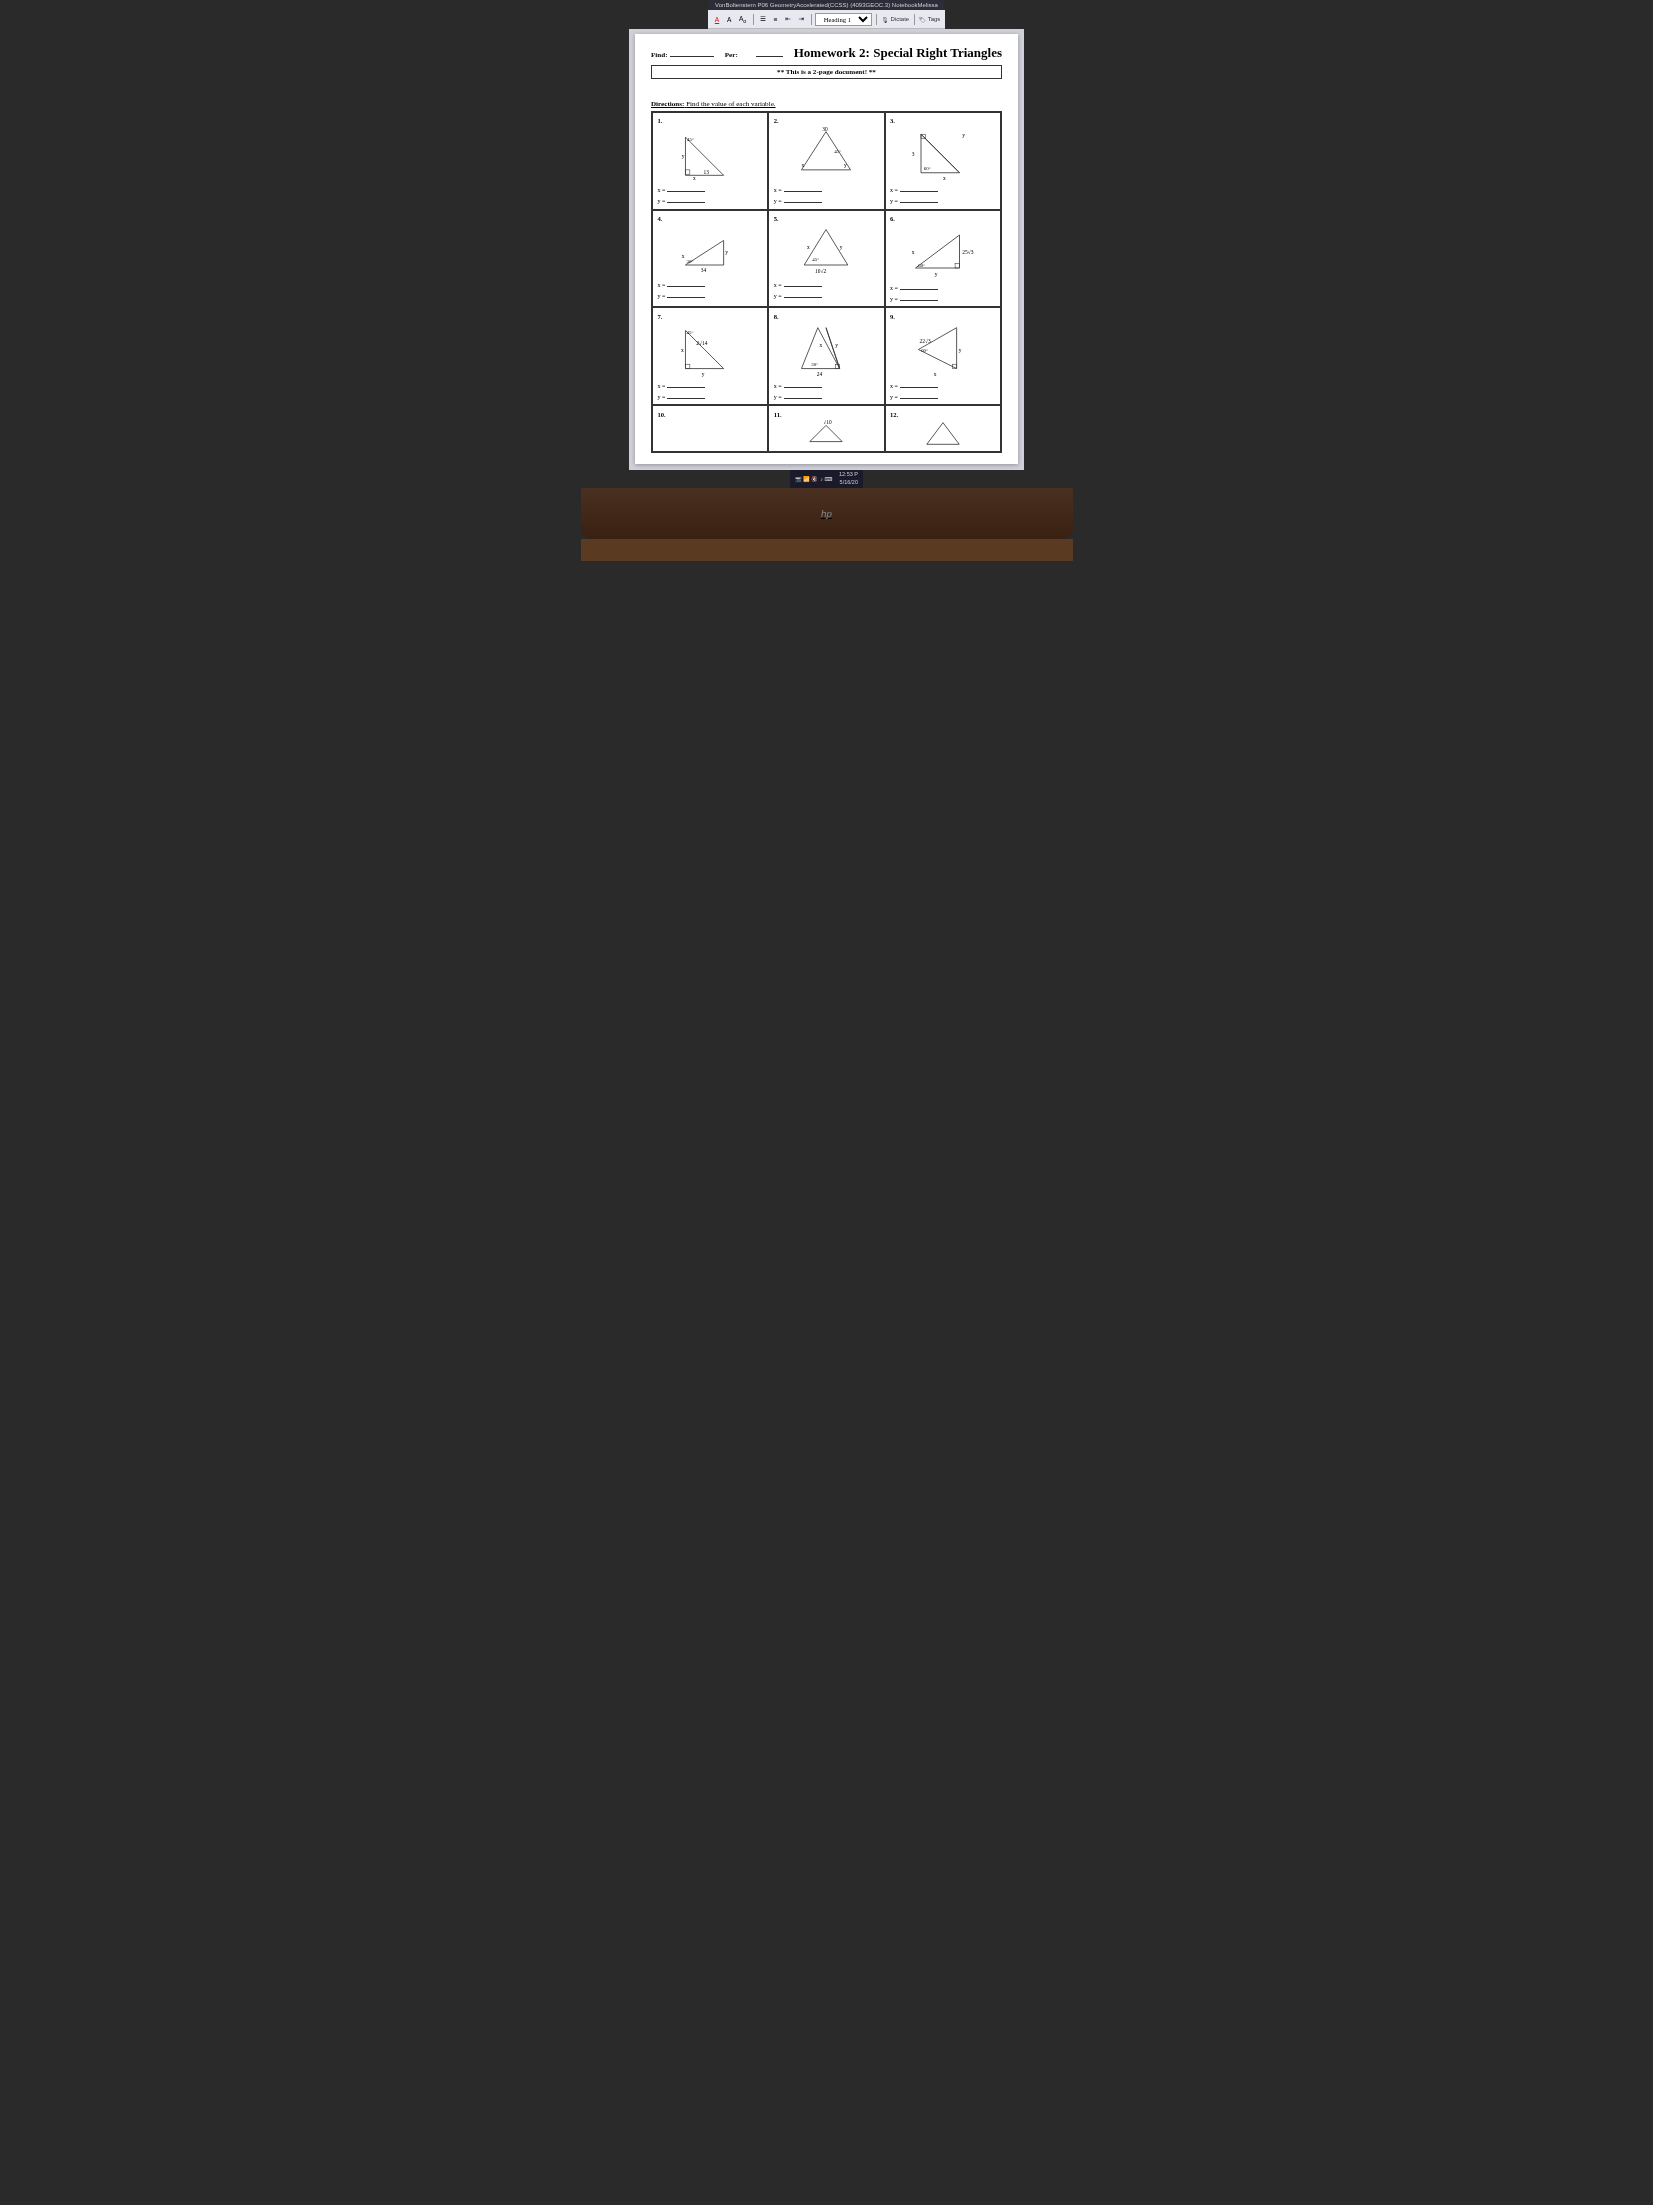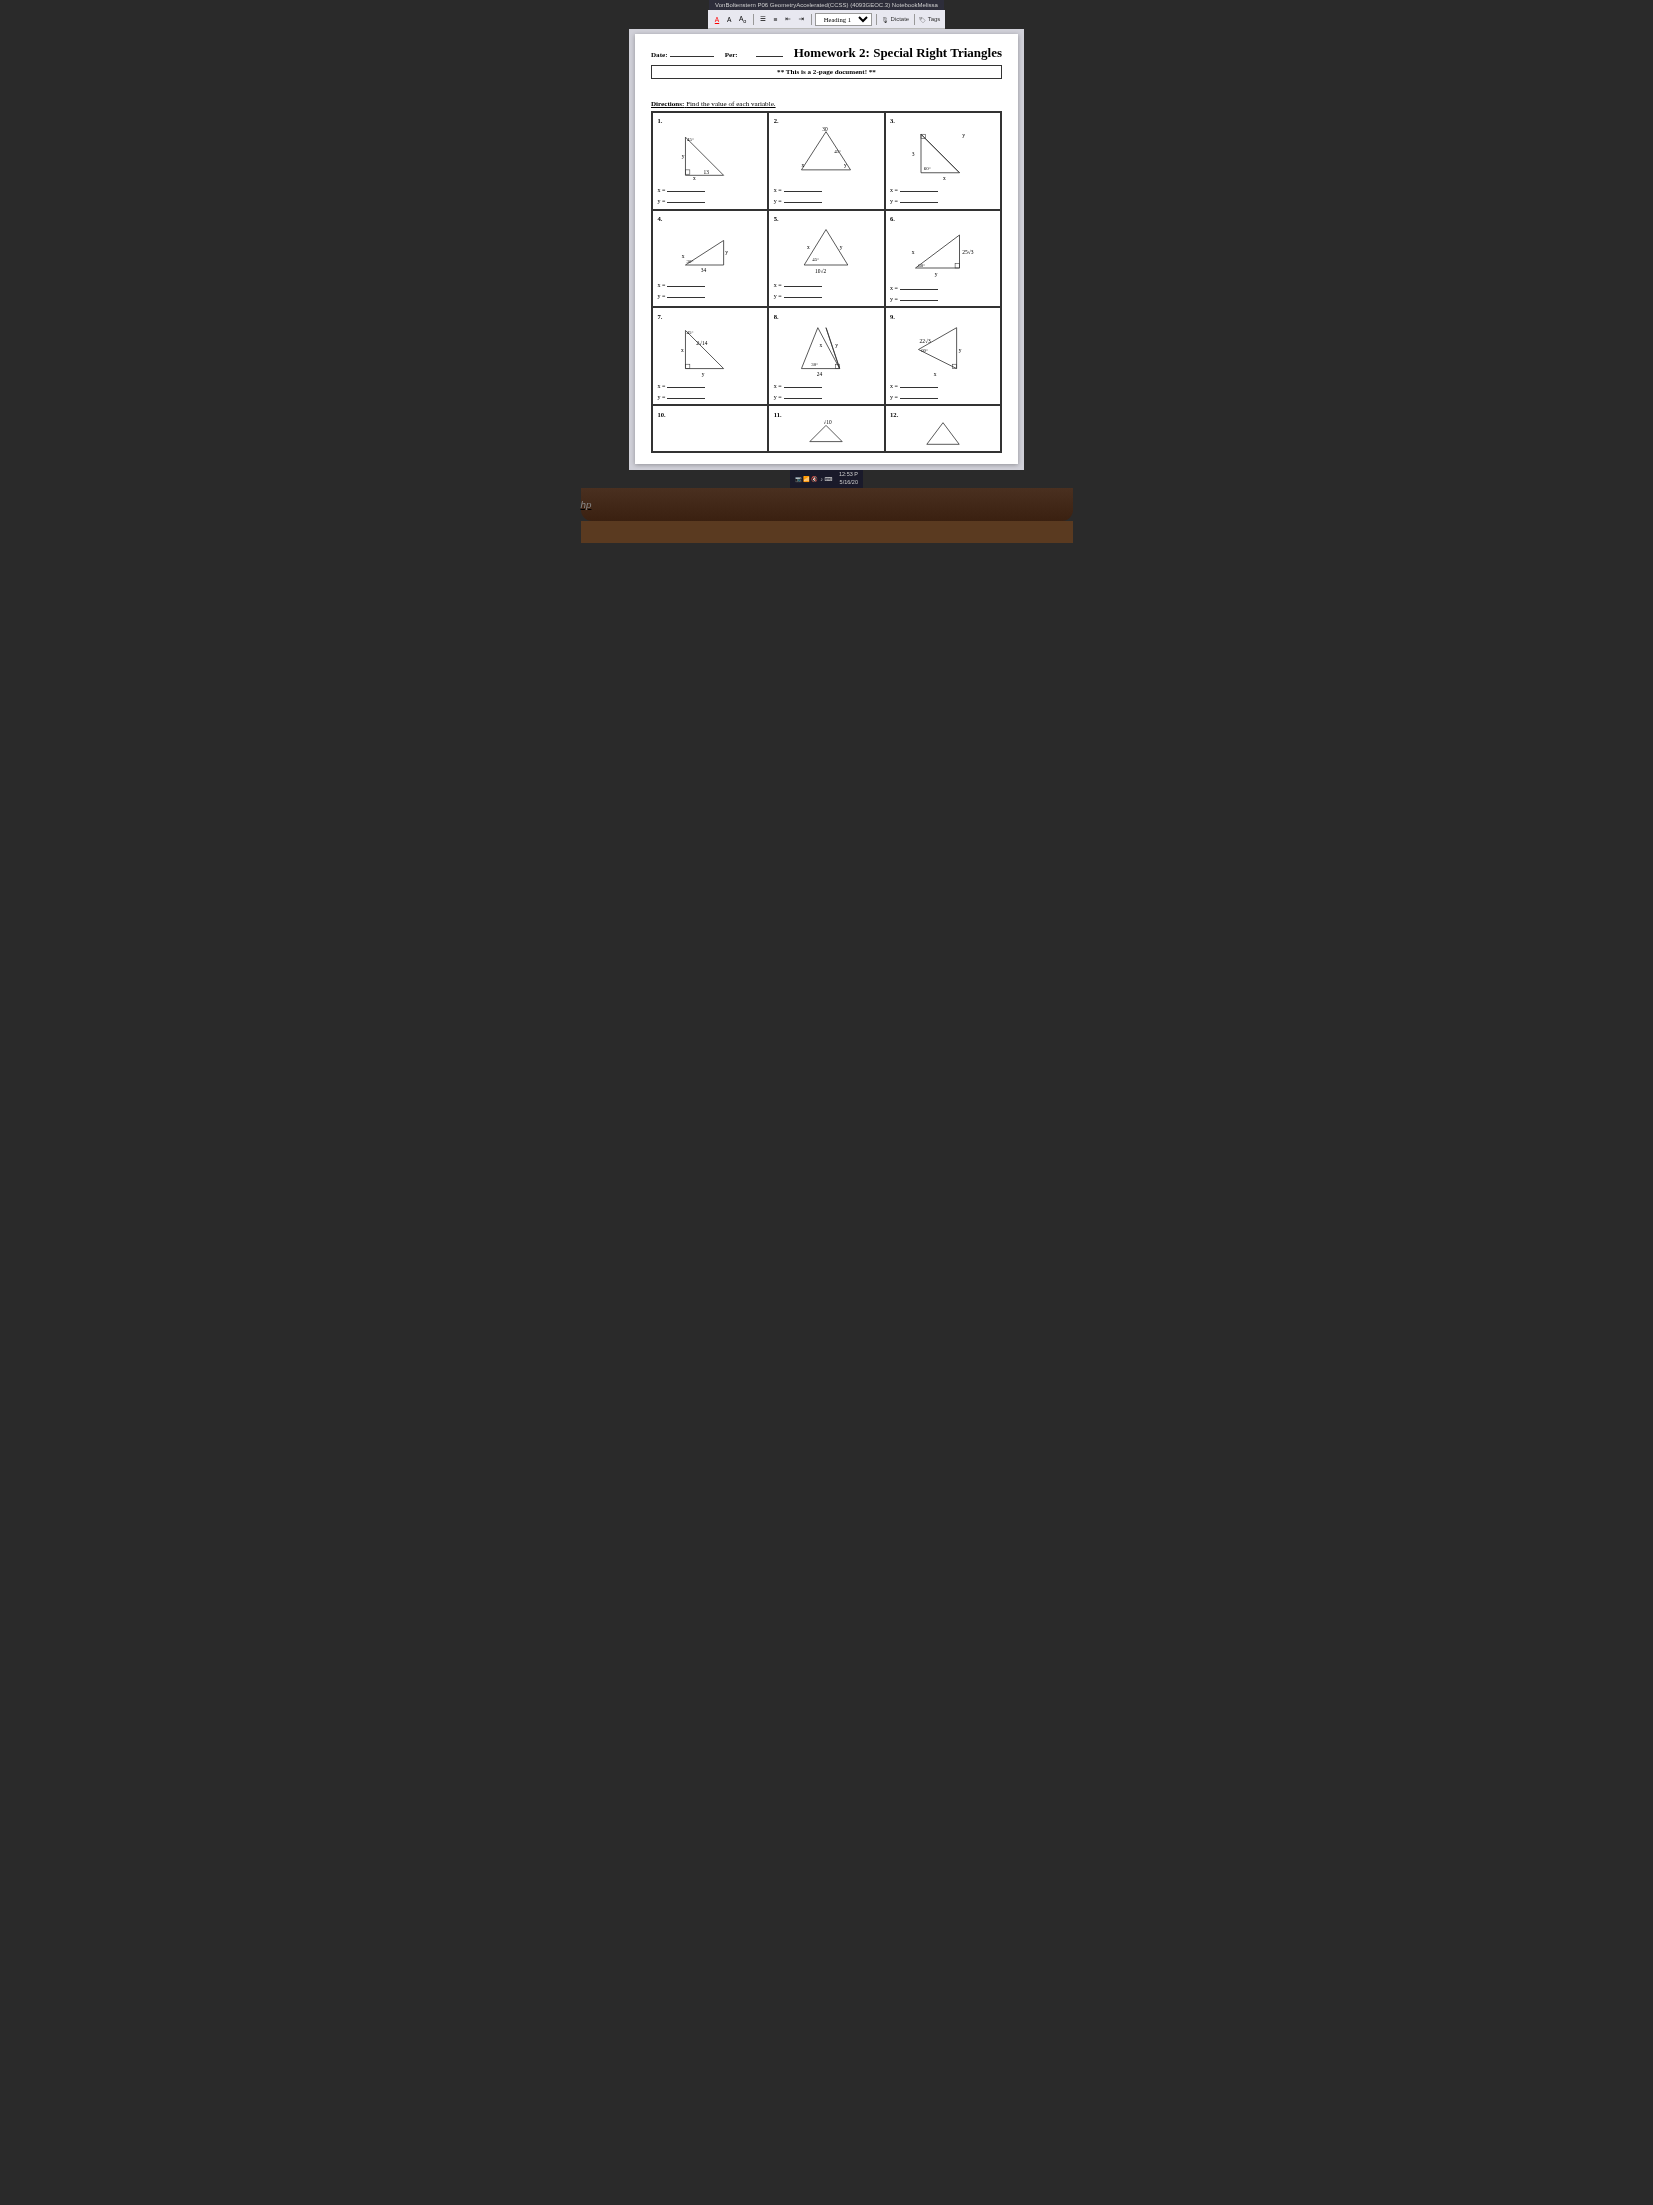--- a/index.html
+++ b/index.html
@@ -221,24 +221,25 @@
     }
 
     .taskbar-time {
       text-align: right;
       line-height: 1.4;
     }
 
     
     .laptop-body {
       background: linear-gradient(180deg, #4a3020 0%, #3a2010 100%);
-      height: 33px;
+      height: 51px;
       max-width: 492px;
       width: 100%;
       display: flex;
+      justify-content: center;
       align-items: center;
       border-radius: 0 0 11px 11px;
       text-decoration: underline;
     }
 
     .hp-logo {
       color: #888;
       font-size: 9.8px;
       font-style: italic;
       font-family: Arial, sans-serif;
@@ -284,21 +285,21 @@
     <span>🏷</span>
     <span>Tags</span>
   </button>
 </div>
 
 <div class="doc-area">
   <div class="doc-page">
 
     <div class="doc-header">
       <div class="doc-header-date">
-        <span class="label-bold">Date:</span>
+        <span class="label-bold">Find:</span>
         <span class="underline-field"></span>
       </div>
       <div class="doc-header-per">
         <span class="label-bold">Per:</span>
         <span class="underline-field-sm"></span>
       </div>
       <div class="doc-header-title">
         <strong><span>Homework 2: Special Right Triangles</span></strong>
       </div>
     </div>

